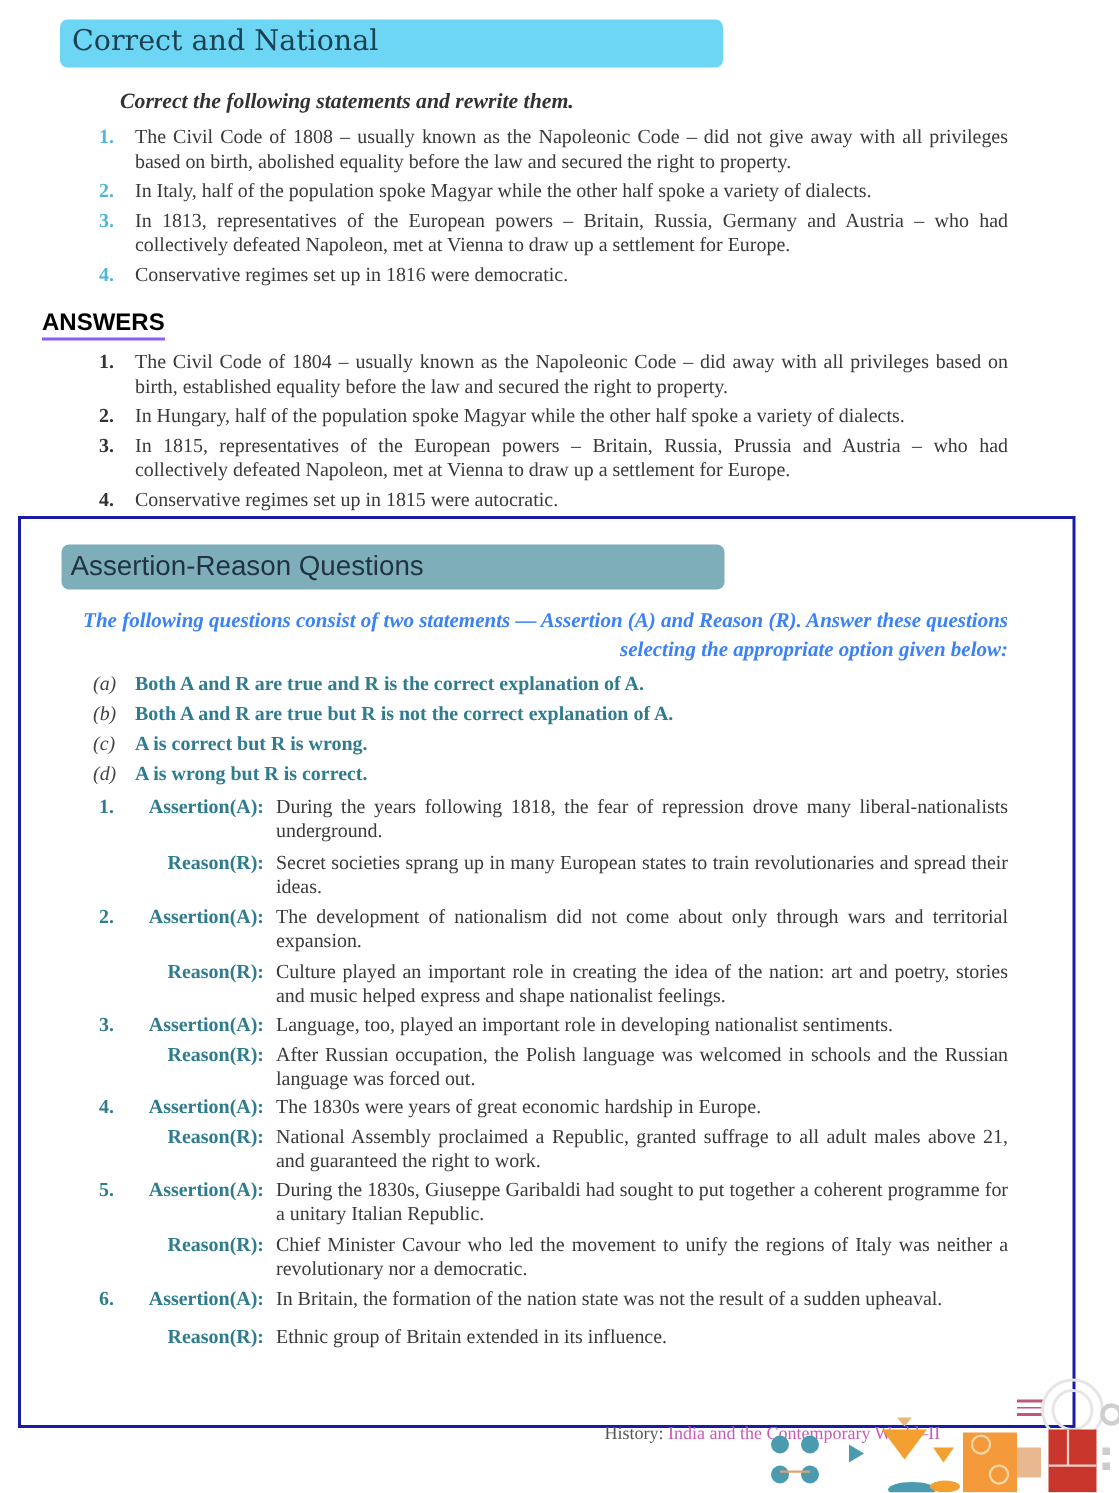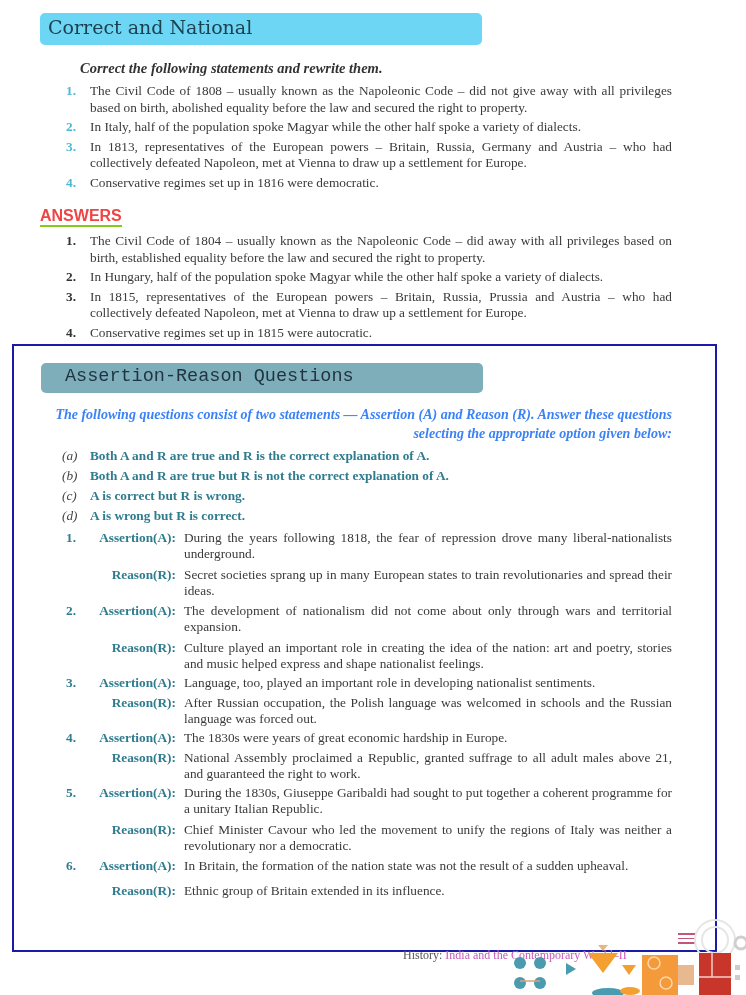--- a/index.html
+++ b/index.html
@@ -17,35 +17,35 @@
     font-style: italic; font-weight: bold; font-size: 14.5px; color: #333; margin-left: 40px;
   }
   .qlist { position: absolute; left: 66px; width: 606px; font-size: 13.3px; line-height: 16.5px; }
   .qlist .item { display: flex; margin-bottom: 3px; }
   .qlist .num { width: 24px; flex-shrink: 0; font-weight: bold; }
   .q1 .num { color: #4fb7d4; }
   .q2 .num { color: #333; }
   .qlist .txt { flex: 1; text-align: justify; }
   .q1 { top: 83px; }
   .ans-title {
-    position: absolute; left: 40px; top: 207px;
-    font-family: "Liberation Sans", sans-serif; font-weight: bold; font-size: 16px; color: #ef4444;
-    border-bottom: 2px solid #84cc16; line-height: 18px;
+    position: absolute; left: 28px; top: 207px;
+    font-family: "Liberation Sans", sans-serif; font-weight: bold; font-size: 16px; color: #000000;
+    border-bottom: 2px solid #8b5cf6; line-height: 18px;
   }
   .q2 { top: 233px; }
 
   .frame {
     position: absolute; left: 12px; top: 344px; width: 705px; height: 608px;
     border: 2.5px solid #1a1aa8;
   }
   .hdr2 {
     position: absolute; left: 41px; top: 363px; width: 442px; height: 30px;
     background: #7faebb; border-radius: 5px;
-    padding: 3px 0 0 24px;
-    font-family: Liberation Mono, monospace; font-size: 18.5px; color: #1f3340;
+    padding: 3px 0 0 6px;
+    font-family: Liberation Sans, sans-serif; font-size: 18.5px; color: #1f3340;
   }
   .instr2 {
     position: absolute; left: 40px; top: 405px; width: 632px;
     font-style: italic; font-weight: bold; font-size: 14px; line-height: 19px; color: #3b82f6; text-align: right;
   }
   .opts { position: absolute; left: 62px; top: 446px; font-size: 13.3px; }
   .opt { display: flex; height: 20px; align-items: center; }
   .opt .ol { width: 28px; font-style: italic; color: #444; }
   .opt .ot { font-weight: bold; color: #2f7c8f; }
 

